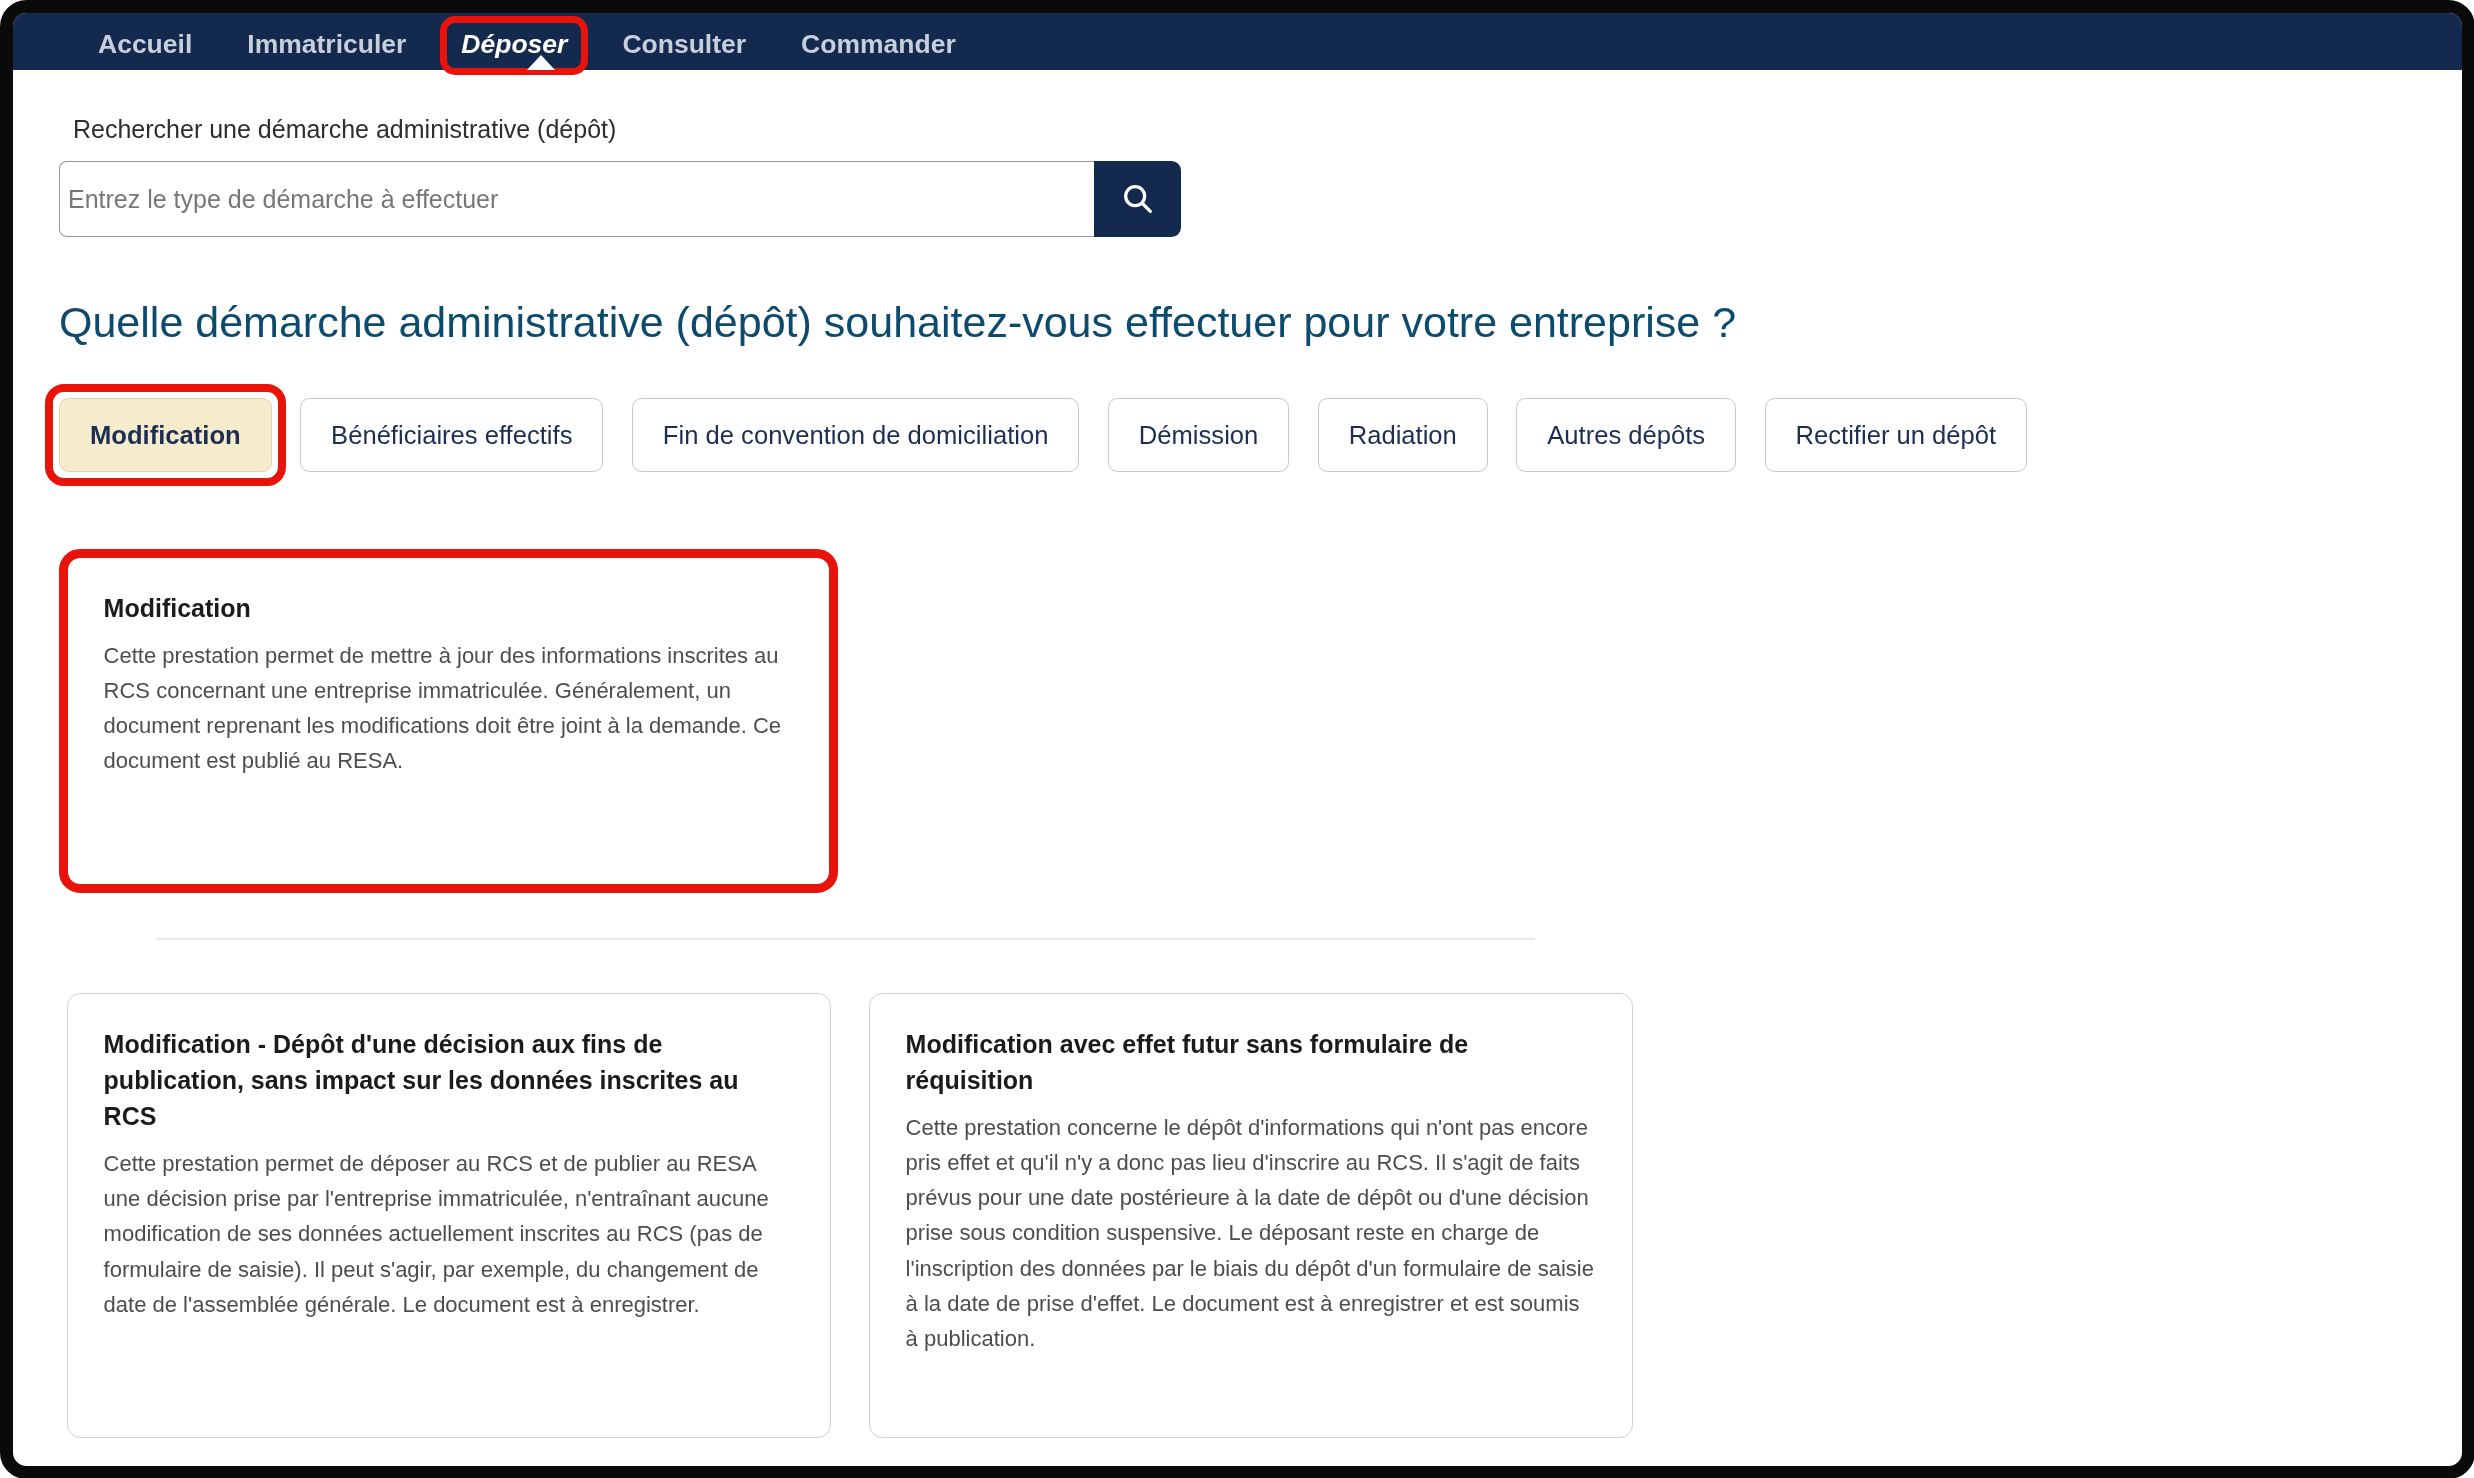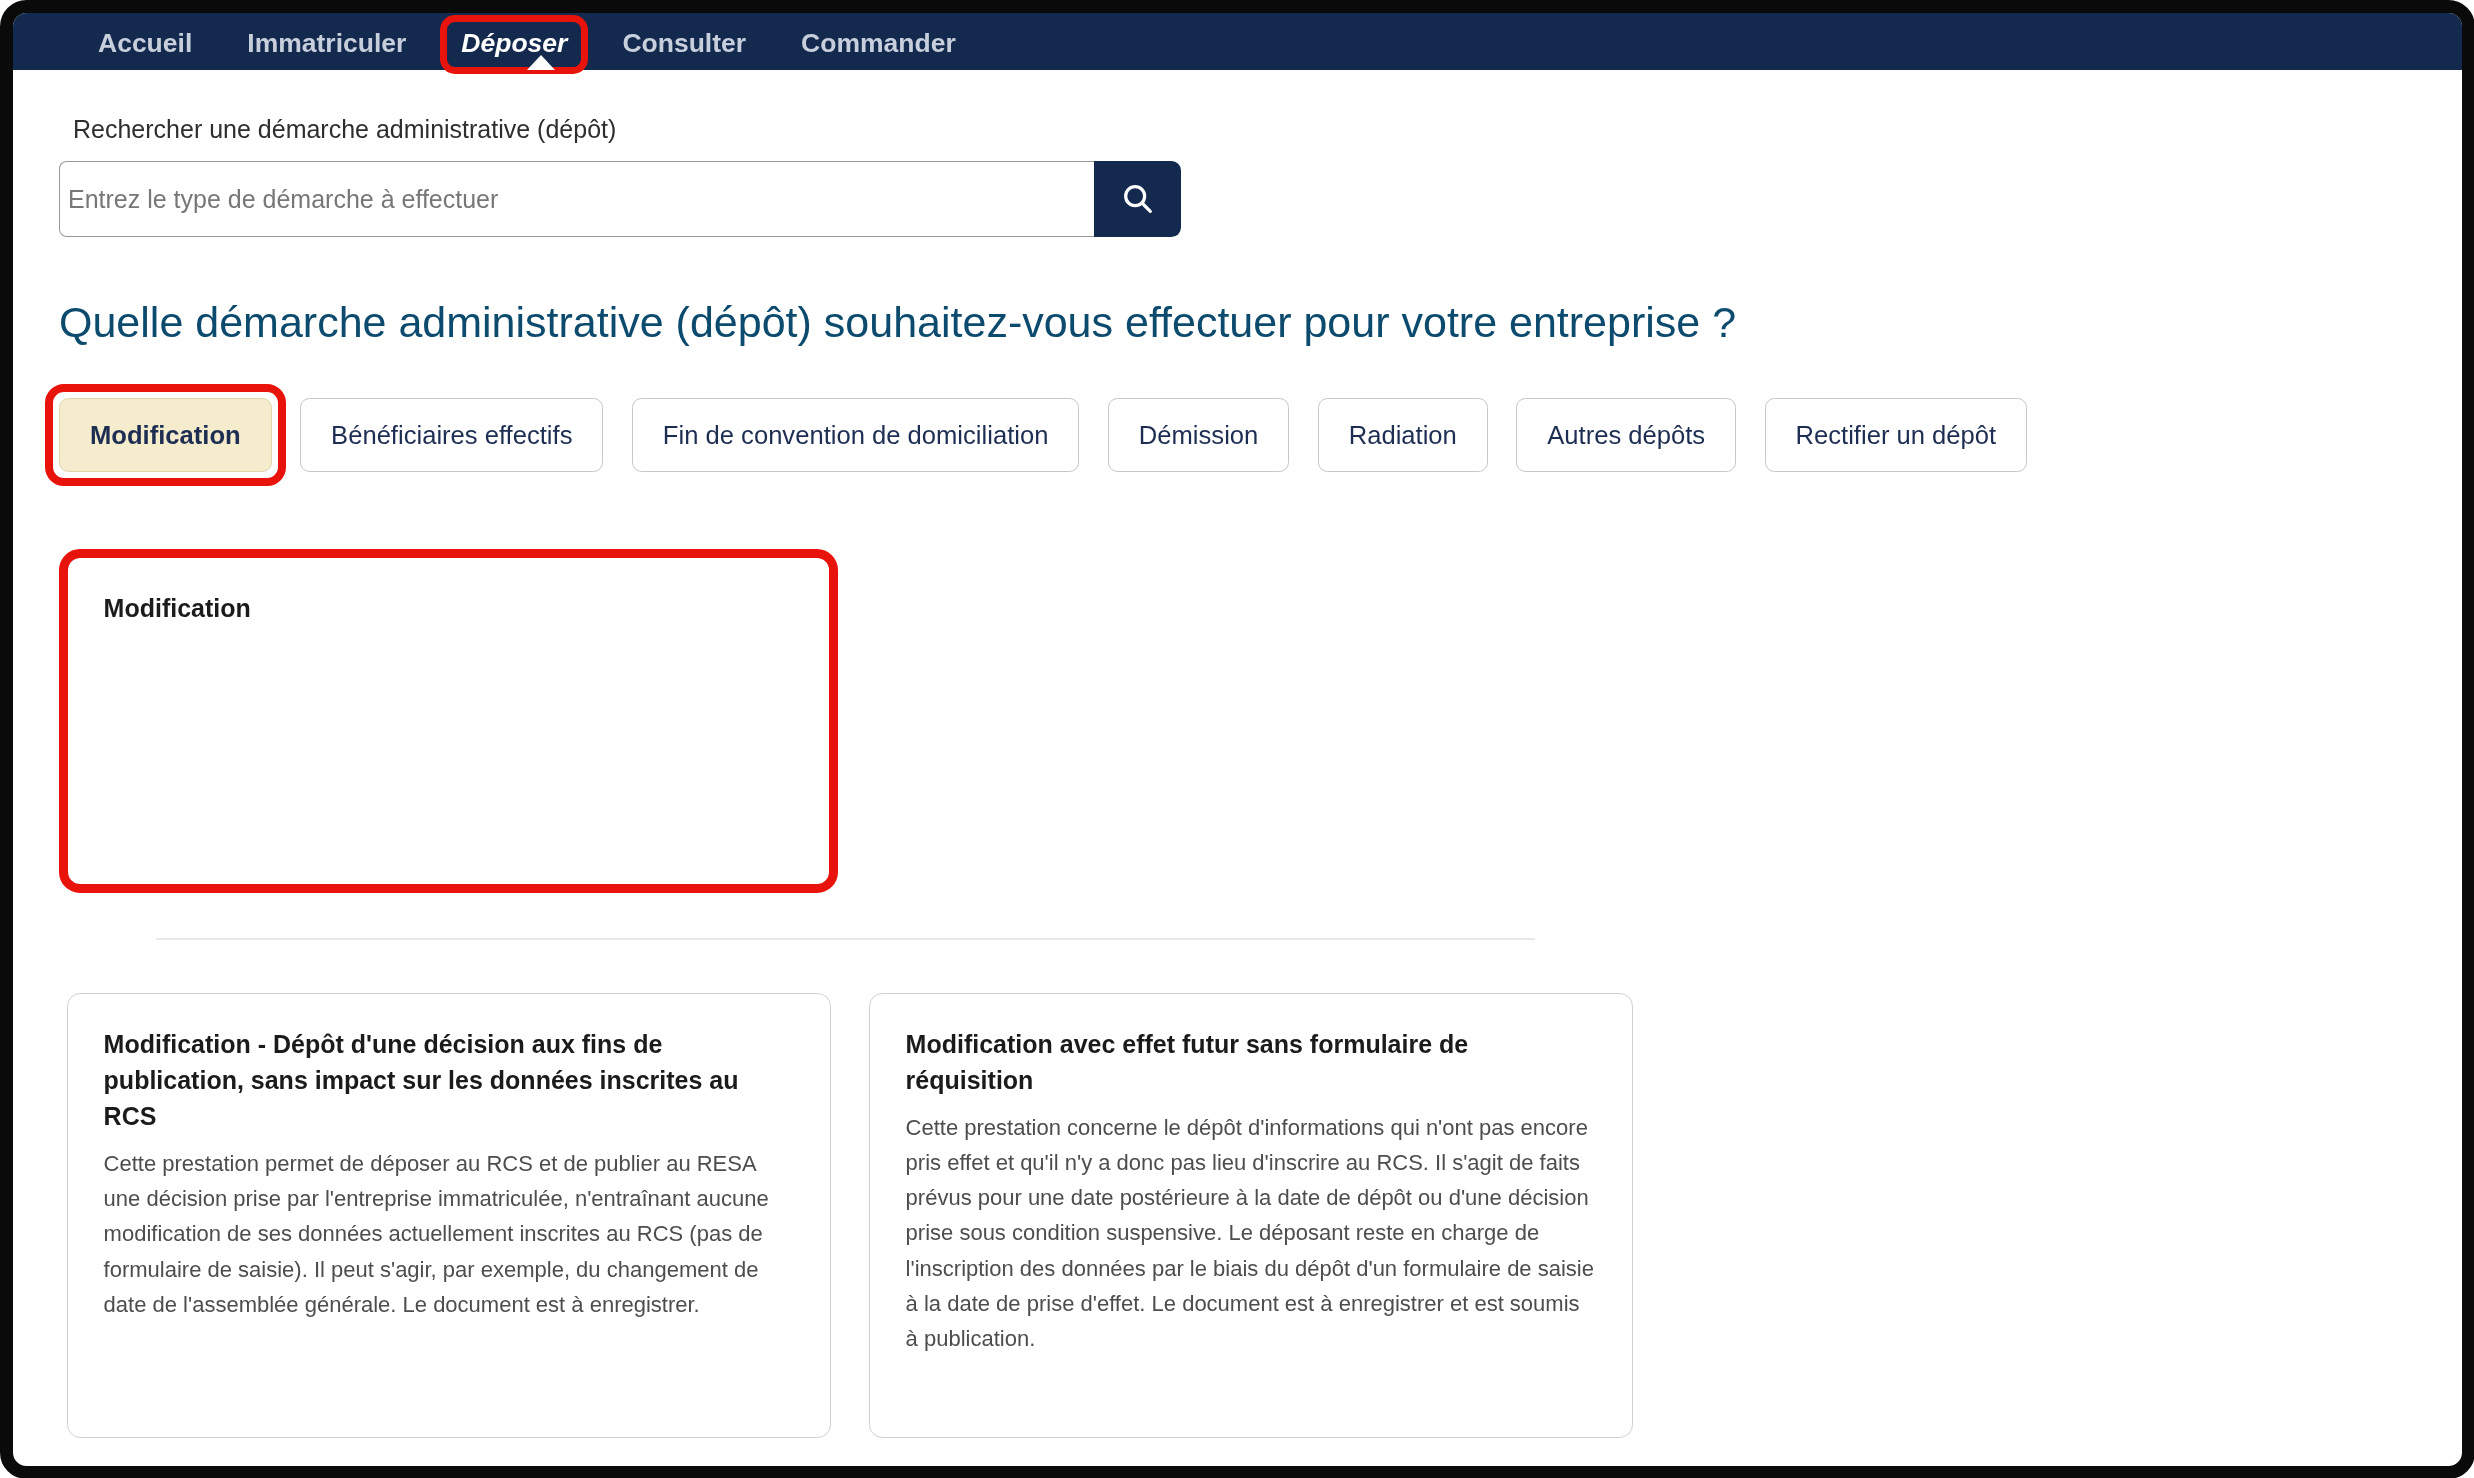--- a/index.html
+++ b/index.html
@@ -22,23 +22,23 @@
     overflow:hidden;
     background:var(--page);
   }
   
   .navbar{
     position:relative;
     height:57px;
     background:var(--navy);
   }
   .nav-list{
-    display:flex;align-items:center;
+    display:flex;align-items:flex-start;
     height:100%;
-    margin:0;padding:4px 0 0 85px;
+    margin:0;padding:16px 0 0 85px;
     gap:55px;list-style:none;
   }
   .nav-item{
     position:relative;
     font-size:26.5px;font-weight:600;
     color:#c8cfdc;
     cursor:pointer;white-space:nowrap;
   }
   .nav-item.active{color:#ffffff;font-weight:700;font-style:italic;}
   .nav-annotation{
@@ -210,20 +210,21 @@
       <button class="filter-btn">Fin de convention de domiciliation</button>
       <button class="filter-btn">Démission</button>
       <button class="filter-btn">Radiation</button>
       <button class="filter-btn">Autres dépôts</button>
       <button class="filter-btn">Rectifier un dépôt</button>
     </div>
 
     <div class="featured-zone">
       <div class="card featured">
         <h2 class="card-title">Modification</h2>
+        <p class="card-desc">Cette prestation permet de mettre à jour des informations inscrites au RCS concernant une entreprise immatriculée. Généralement, un document reprenant les modifications doit être joint à la demande. Ce document est publié au RESA.</p>
       </div>
       <span class="featured-annotation"></span>
     </div>
 
     <hr class="divider">
 
     <div class="cards-row">
       <div class="card small">
         <h2 class="card-title">Modification - Dépôt d'une décision aux fins de publication, sans impact sur les données inscrites au RCS</h2>
         <p class="card-desc">Cette prestation permet de déposer au RCS et de publier au RESA une décision prise par l'entreprise immatriculée, n'entraînant aucune modification de ses données actuellement inscrites au RCS (pas de formulaire de saisie). Il peut s'agir, par exemple, du changement de date de l'assemblée générale. Le document est à enregistrer.</p>

